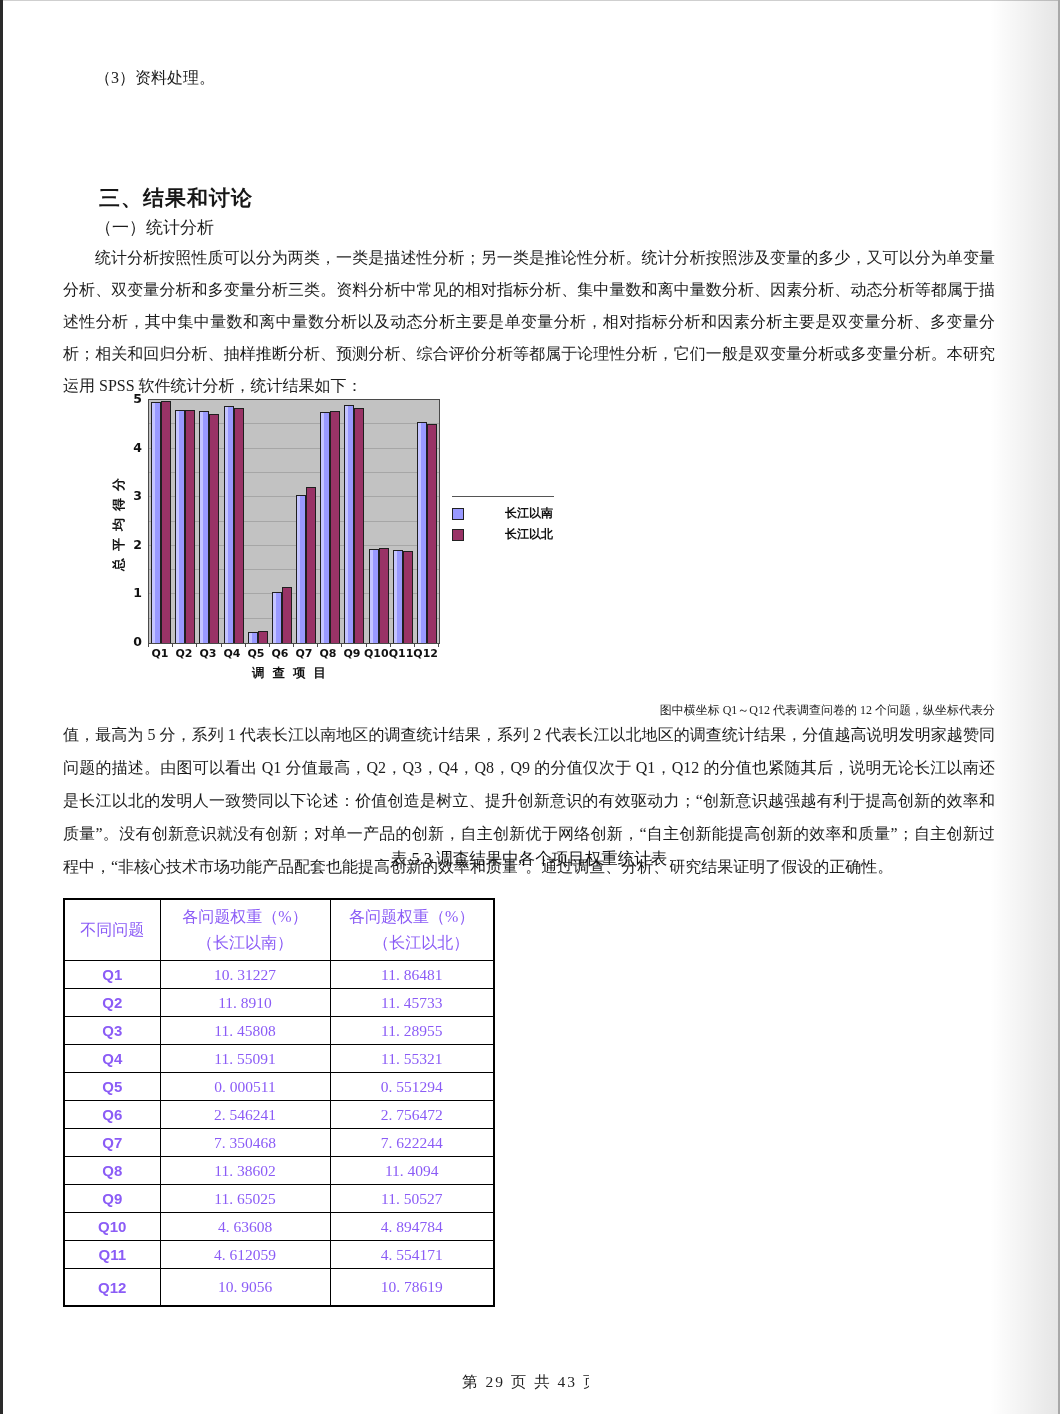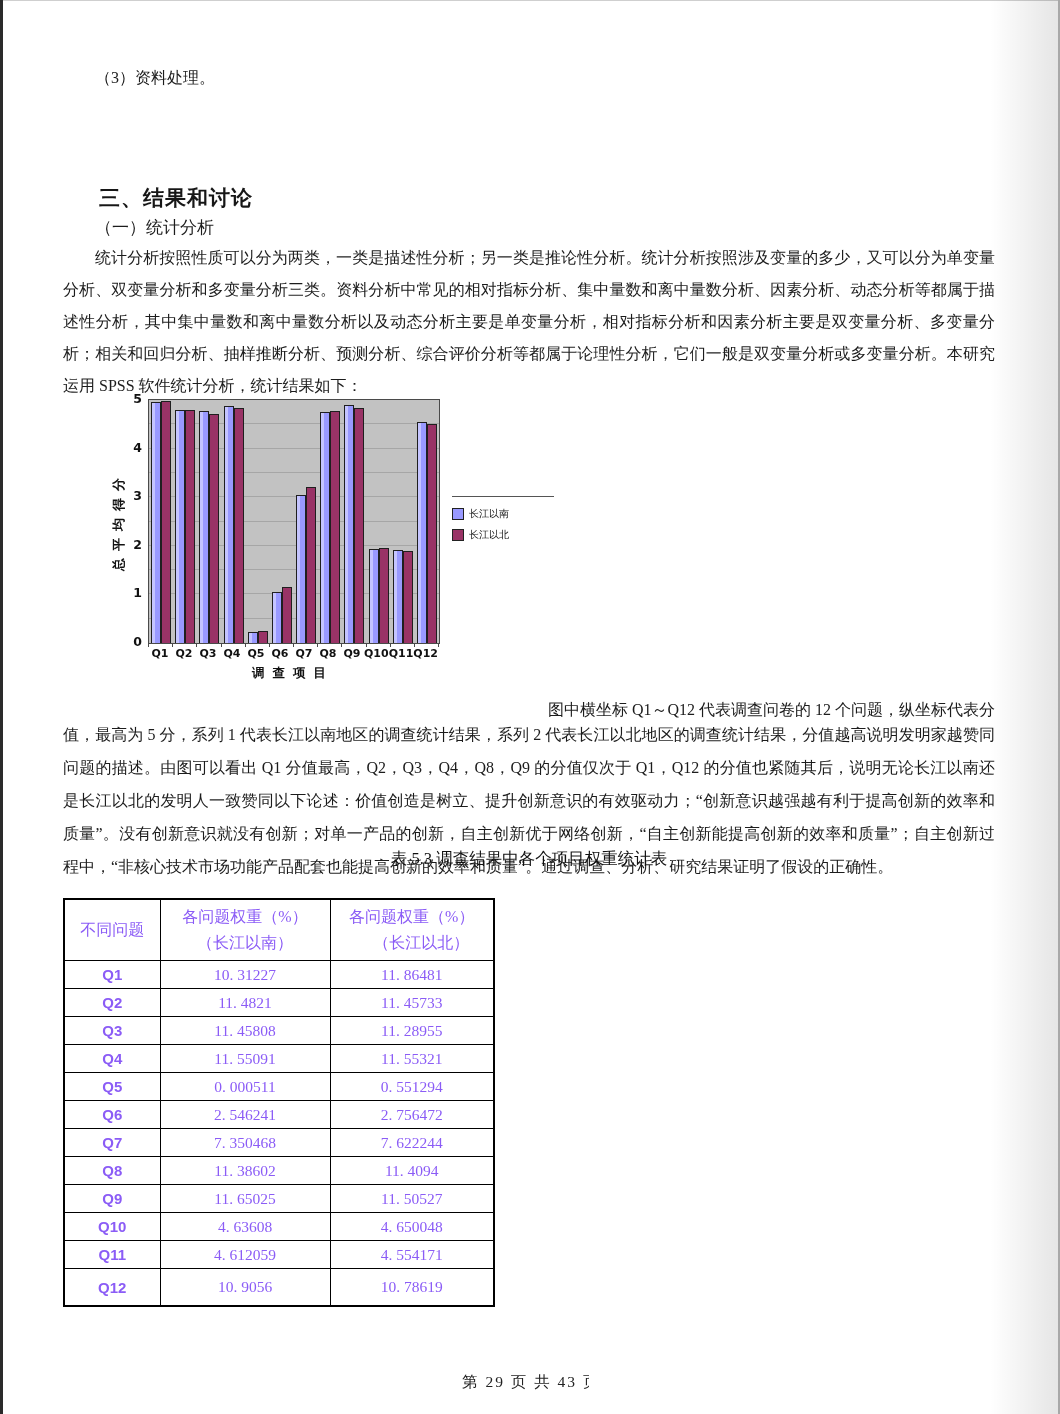--- a/index.html
+++ b/index.html
@@ -13,40 +13,40 @@
   .edge-right-shadow{position:absolute;right:0;top:0;width:70px;height:100%;
     background:linear-gradient(to right,rgba(0,0,0,0) 0%,rgba(0,0,0,0.10) 100%);
     border-right:2px solid #a8a8a8;box-sizing:border-box;}
   
   .tblock{position:absolute;left:63px;width:932px;font-size:16px;line-height:32px;
     text-align:justify;text-justify:inter-ideograph;color:#1c1c1c;}
   .indent2{text-indent:32px;}
   .pad2{padding-left:32px;}
   .h-main{position:absolute;left:99px;font-size:21px;font-weight:600;color:#161616;letter-spacing:1px;}
   .h-sub{position:absolute;left:95px;font-size:17px;color:#1c1c1c;}
-  .fig-line1{position:absolute;left:63px;width:932px;text-align:right;font-size:16px;line-height:32px;}
+  .fig-line1{position:absolute;left:63px;width:932px;text-align:right;font-size:12px;line-height:32px;}
   .tab-caption{position:absolute;left:63px;width:932px;text-align:center;font-size:16.5px;color:#111;}
   
   .chart{position:absolute;left:100px;top:384px;width:475px;height:302px;font-family:"DejaVu Sans","Liberation Sans",sans-serif;}
   .plot{position:absolute;left:48px;top:15px;width:290px;height:243px;background:#c2c2c2;
     border:1px solid #4a4a4a;box-sizing:content-box;}
   .gridline{position:absolute;left:0;width:100%;height:1px;background:#a6a6a6;}
   .bar-group{position:absolute;bottom:0;height:100%;}
   .bar{position:absolute;bottom:0;width:10px;box-sizing:border-box;border:1px solid #1f1f1f;border-bottom:none;}
   .ylab-wrap{position:absolute;left:0;top:15px;width:38px;height:243px;display:flex;align-items:center;justify-content:center;}
   .ylab-wrap span{transform:rotate(-90deg);white-space:nowrap;font-size:13px;font-weight:bold;letter-spacing:7px;color:#111;}
   .ytick{position:absolute;left:0;width:42px;text-align:right;font-size:12.5px;font-weight:bold;color:#111;line-height:16px;}
   .xticks{position:absolute;left:48px;top:263px;width:290px;display:flex;}
   .xticks span{flex:1;text-align:center;font-size:11px;font-weight:bold;color:#111;}
   .xtickmark{position:absolute;width:1px;height:4px;background:#4a4a4a;top:259px;}
   .xlab{position:absolute;left:48px;top:281px;width:290px;text-align:center;font-size:12.5px;font-weight:bold;letter-spacing:8px;color:#111;}
   .legend{position:absolute;left:352px;top:112px;width:102px;border-top:1px solid #555;padding-top:6px;}
   .legend-item{display:flex;align-items:center;height:21px;}
   .legend-swatch{width:10px;height:10px;border:1px solid #222;margin-right:5px;flex:0 0 auto;}
-  .legend-label{font-size:10px;font-weight:normal;color:#111;white-space:nowrap;}
+  .legend-label{font-size:12px;font-weight:bold;color:#111;white-space:nowrap;margin-left:36px;}
   
   table.weights{position:absolute;left:63px;top:898px;border-collapse:collapse;table-layout:fixed;
     border:2px solid #000;font-size:16px;color:#8b5cf6;}
   table.weights td,table.weights th{border:1px solid #000;text-align:center;vertical-align:middle;padding:0;}
   table.weights th{font-weight:normal;height:60px;line-height:26px;}
   table.weights td{height:27px;}
   td.qcell{font-family:"Liberation Sans","DejaVu Sans",sans-serif;font-weight:bold;font-size:15px;}
   td.vcell{font-size:15.5px;}
   tr.last td{height:36px;}
   .c1{width:96px;} .c2{width:170px;} .c3{width:164px;}
@@ -209,21 +209,21 @@
       </tr>
     </thead>
     <tbody id="weights-body">
         <tr>
           <td class="qcell">Q1</td>
           <td class="vcell">10. 31227</td>
           <td class="vcell">11. 86481</td>
         </tr>
         <tr>
           <td class="qcell">Q2</td>
-          <td class="vcell">11. 4821</td>
+          <td class="vcell">11. 8910</td>
           <td class="vcell">11. 45733</td>
         </tr>
         <tr>
           <td class="qcell">Q3</td>
           <td class="vcell">11. 45808</td>
           <td class="vcell">11. 28955</td>
         </tr>
         <tr>
           <td class="qcell">Q4</td>
           <td class="vcell">11. 55091</td>
@@ -250,21 +250,21 @@
           <td class="vcell">11. 4094</td>
         </tr>
         <tr>
           <td class="qcell">Q9</td>
           <td class="vcell">11. 65025</td>
           <td class="vcell">11. 50527</td>
         </tr>
         <tr>
           <td class="qcell">Q10</td>
           <td class="vcell">4. 63608</td>
-          <td class="vcell">4. 650048</td>
+          <td class="vcell">4. 894784</td>
         </tr>
         <tr>
           <td class="qcell">Q11</td>
           <td class="vcell">4. 612059</td>
           <td class="vcell">4. 554171</td>
         </tr>
         <tr class="last">
           <td class="qcell">Q12</td>
           <td class="vcell">10. 9056</td>
           <td class="vcell">10. 78619</td>

